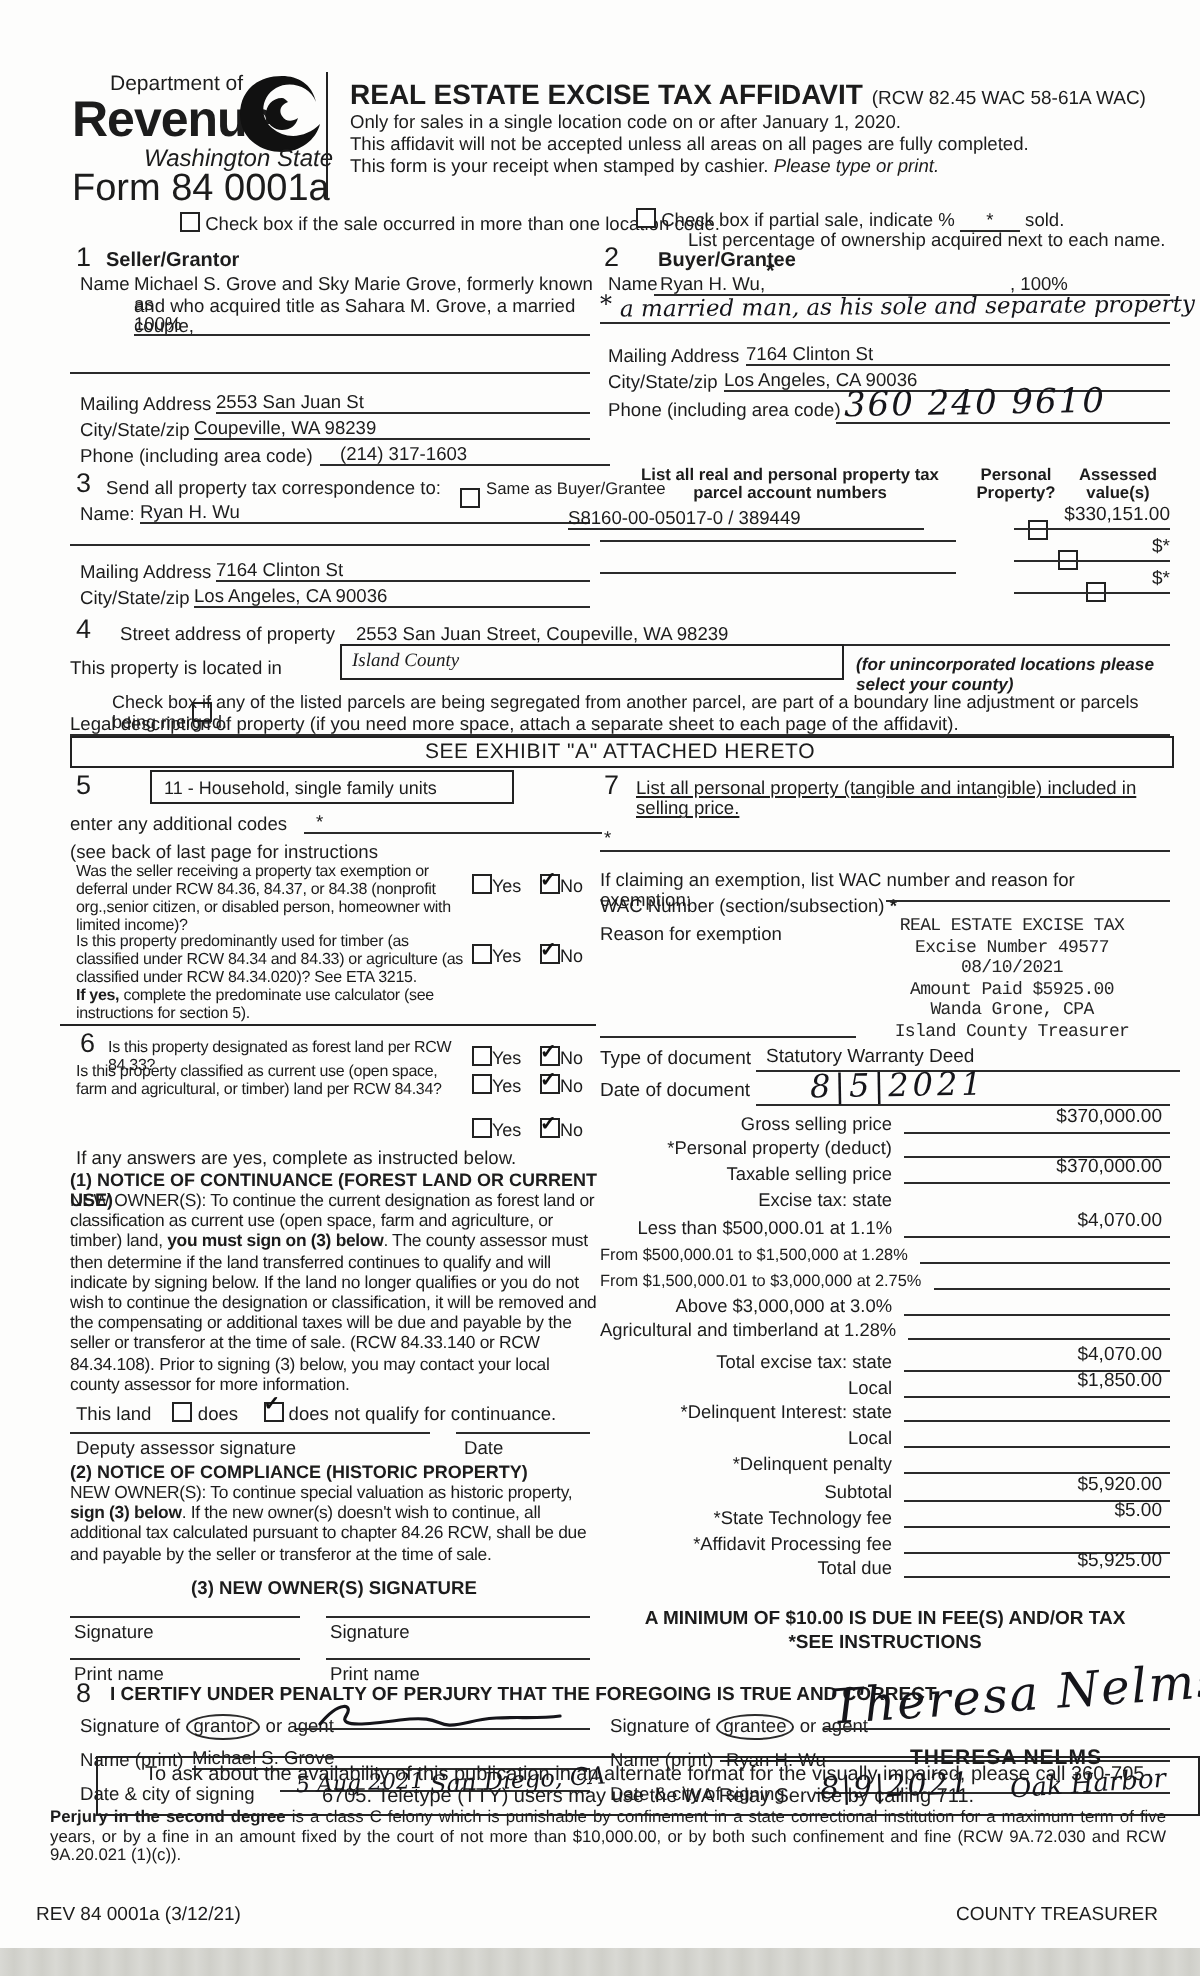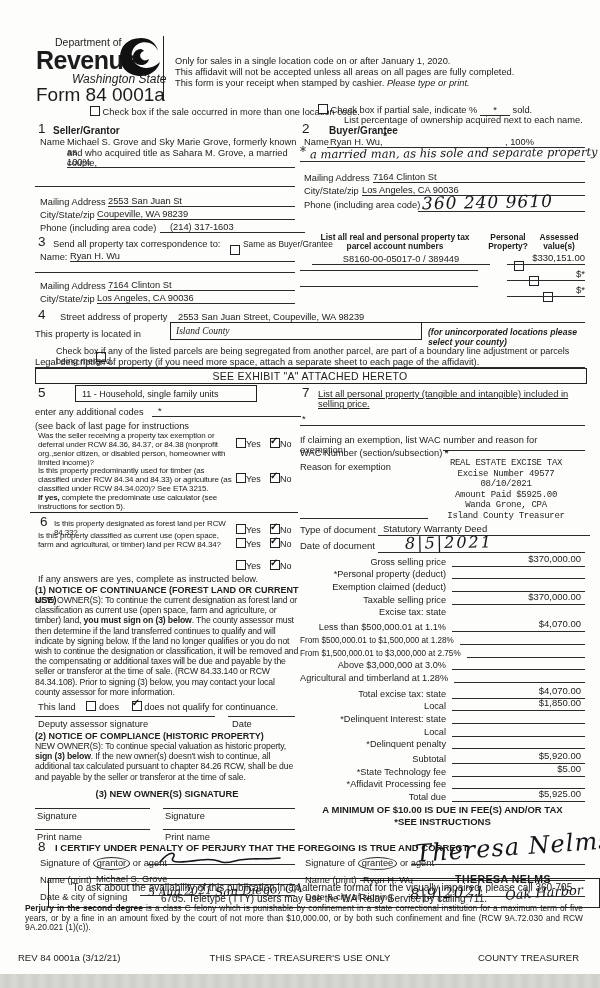--- a/index.html
+++ b/index.html
@@ -46,20 +46,24 @@
   <div class="abs b" style="left:36px;top:46px;font-size:25px;letter-spacing:-0.5px;">Revenue</div>
   <span class="abs" style="left:117px;top:37px;">
     <svg width="46" height="40" viewBox="0 0 46 40">
         <path d="M24 1 C10 1 3 10 3 20 C3 32 13 39 24 39 C33 39 41 33 43 25 C36 32 26 33 19 27 C12 21 14 11 21 7 C28 3 38 6 41 14 C39 5 32 1 24 1 Z M24 12 c-5 0-8 4-8 8 c0 5 4 8 8 8 c4 0 7-2 8-6 c-3 2-6 2-8-1 c-2-3 0-6 3-7 c-1-1-2-2-3-2 Z" fill="#111"></path>
       </svg>
   </span>
   <div class="abs i" style="left:72px;top:72px;font-size:12px;">Washington State</div>
   <div class="abs" style="left:36px;top:84px;font-size:19px;">Form 84 0001a</div>
   <div class="abs" style="left:163px;top:36px;height:64px;border-left:1.5px solid #222;"></div>
 
+  <div class="abs" style="left:175px;top:39px;width:415px;">
+    <span class="b" style="font-size:14px;">REAL ESTATE EXCISE TAX AFFIDAVIT</span>
+    <span class="f95">(RCW 82.45 WAC 58-61A WAC)</span>
+  </div>
   <div class="abs f93" style="left:175px;top:56px;">Only for sales in a single location code on or after January 1, 2020.</div>
   <div class="abs f93" style="left:175px;top:67px;">This affidavit will not be accepted unless all areas on all pages are fully completed.</div>
   <div class="abs f93" style="left:175px;top:78px;">
     <span>This form is your receipt when stamped by cashier.</span>
     <span class="i">Please type or print.</span>
   </div>
 
   
   <div class="abs f93" style="left:90px;top:106px;">
     <span class="cb"></span>
@@ -121,21 +125,21 @@
   <div class="abs f93 ul" style="left:97px;top:293px;width:198px;">Los Angeles, CA  90036</div>
 
   
   <div class="abs b f84" style="left:305px;top:233px;width:180px;text-align:center;">List all real and personal property tax</div>
   <div class="abs b f84" style="left:305px;top:242px;width:180px;text-align:center;">parcel account numbers</div>
   <div class="abs b f84" style="left:487px;top:233px;width:42px;text-align:center;">Personal</div>
   <div class="abs b f84" style="left:487px;top:242px;width:42px;text-align:center;">Property?</div>
   <div class="abs b f84" style="left:533px;top:233px;width:52px;text-align:center;">Assessed</div>
   <div class="abs b f84" style="left:533px;top:242px;width:52px;text-align:center;">value(s)</div>
 
-  <div class="abs f93 ul" style="left:312px;top:254px;width:178px;text-align:center;">S8160-00-05017-0 / 389449</div>
+  <div class="abs f93 ul" style="left:284px;top:254px;width:178px;">S8160-00-05017-0 / 389449</div>
   <span class="abs cb" style="left:500px;top:256px;"></span>
   <div class="abs f95 ul" style="left:507px;top:253px;width:78px;text-align:right;">$330,151.00</div>
 
   <div class="abs f93 ul" style="left:300px;top:270px;width:178px;"></div>
   <span class="abs cb" style="left:500px;top:271px;"></span>
   <div class="abs f95 ul" style="left:507px;top:269px;width:78px;text-align:right;">$*</div>
 
   <div class="abs f93 ul" style="left:300px;top:286px;width:178px;"></div>
   <span class="abs cb" style="left:500px;top:287px;"></span>
   <div class="abs f95 ul" style="left:507px;top:285px;width:78px;text-align:right;">$*</div>
@@ -259,24 +263,20 @@
   <div class="mwrap">
     <div class="mrow">
         <span class="mlabel">Gross selling price</span>
         <span class="mline"><span class="mval">$370,000.00</span></span>
       </div>
     <div class="mrow">
         <span class="mlabel">*Personal property (deduct)</span>
         <span class="mline"><span class="mval"></span></span>
       </div>
     <div class="mrow">
-        <span class="mlabel">Exemption claimed (deduct)</span>
-        <span class="mline"><span class="mval"></span></span>
-      </div>
-    <div class="mrow">
         <span class="mlabel">Taxable selling price</span>
         <span class="mline"><span class="mval">$370,000.00</span></span>
       </div>
     <div class="mrow noline">
         <span class="mlabel">Excise tax:  state</span>
         <span class="mline"><span class="mval"></span></span>
       </div>
     <div class="mrow gap2">
         <span class="mlabel">Less than $500,000.01 at 1.1%</span>
         <span class="mline"><span class="mval">$4,070.00</span></span>
@@ -379,17 +379,16 @@
   <div class="abs hand" style="left:505px;top:885px;font-size:13px;transform:rotate(-4deg);white-space:nowrap;">Oak Harbor</div>
 
   
   <div class="abs f84" style="left:25px;top:904px;width:558px;text-align:justify;">
     <span class="b">Perjury in the second degree</span><span> is a class C felony which is punishable by confinement in a state correctional institution for a maximum term of five years, or by a fine in an amount fixed by the court of not more than $10,000.00, or by both such confinement and fine (RCW 9A.72.030 and RCW 9A.20.021 (1)(c)).</span>
   </div>
   <div class="abs" style="left:48px;top:878px;width:522px;border:1.5px solid #222;padding:3px 14px;">
     <div class="f10" style="text-align:center;">To ask about the availability of this publication in an alternate format for the visually impaired, please call 360-705-6705. Teletype (TTY) users may use the WA Relay Service by calling 711.</div>
   </div>
   <div class="abs f95" style="left:18px;top:953px;">REV 84 0001a (3/12/21)</div>
-  <div class="abs f95" style="left:185px;top:953px;width:230px;text-align:center;">THIS SPACE - TREASURER'S USE ONLY</div>
   <div class="abs f95" style="left:478px;top:953px;">COUNTY TREASURER</div>
 
   <div class="abs" style="left:0;top:974px;width:600px;height:14px;background:repeating-linear-gradient(90deg,#d9d9d4 0,#cfcfc9 7px,#d9d9d4 14px);"></div>
 </div>
 
 </body></html>

